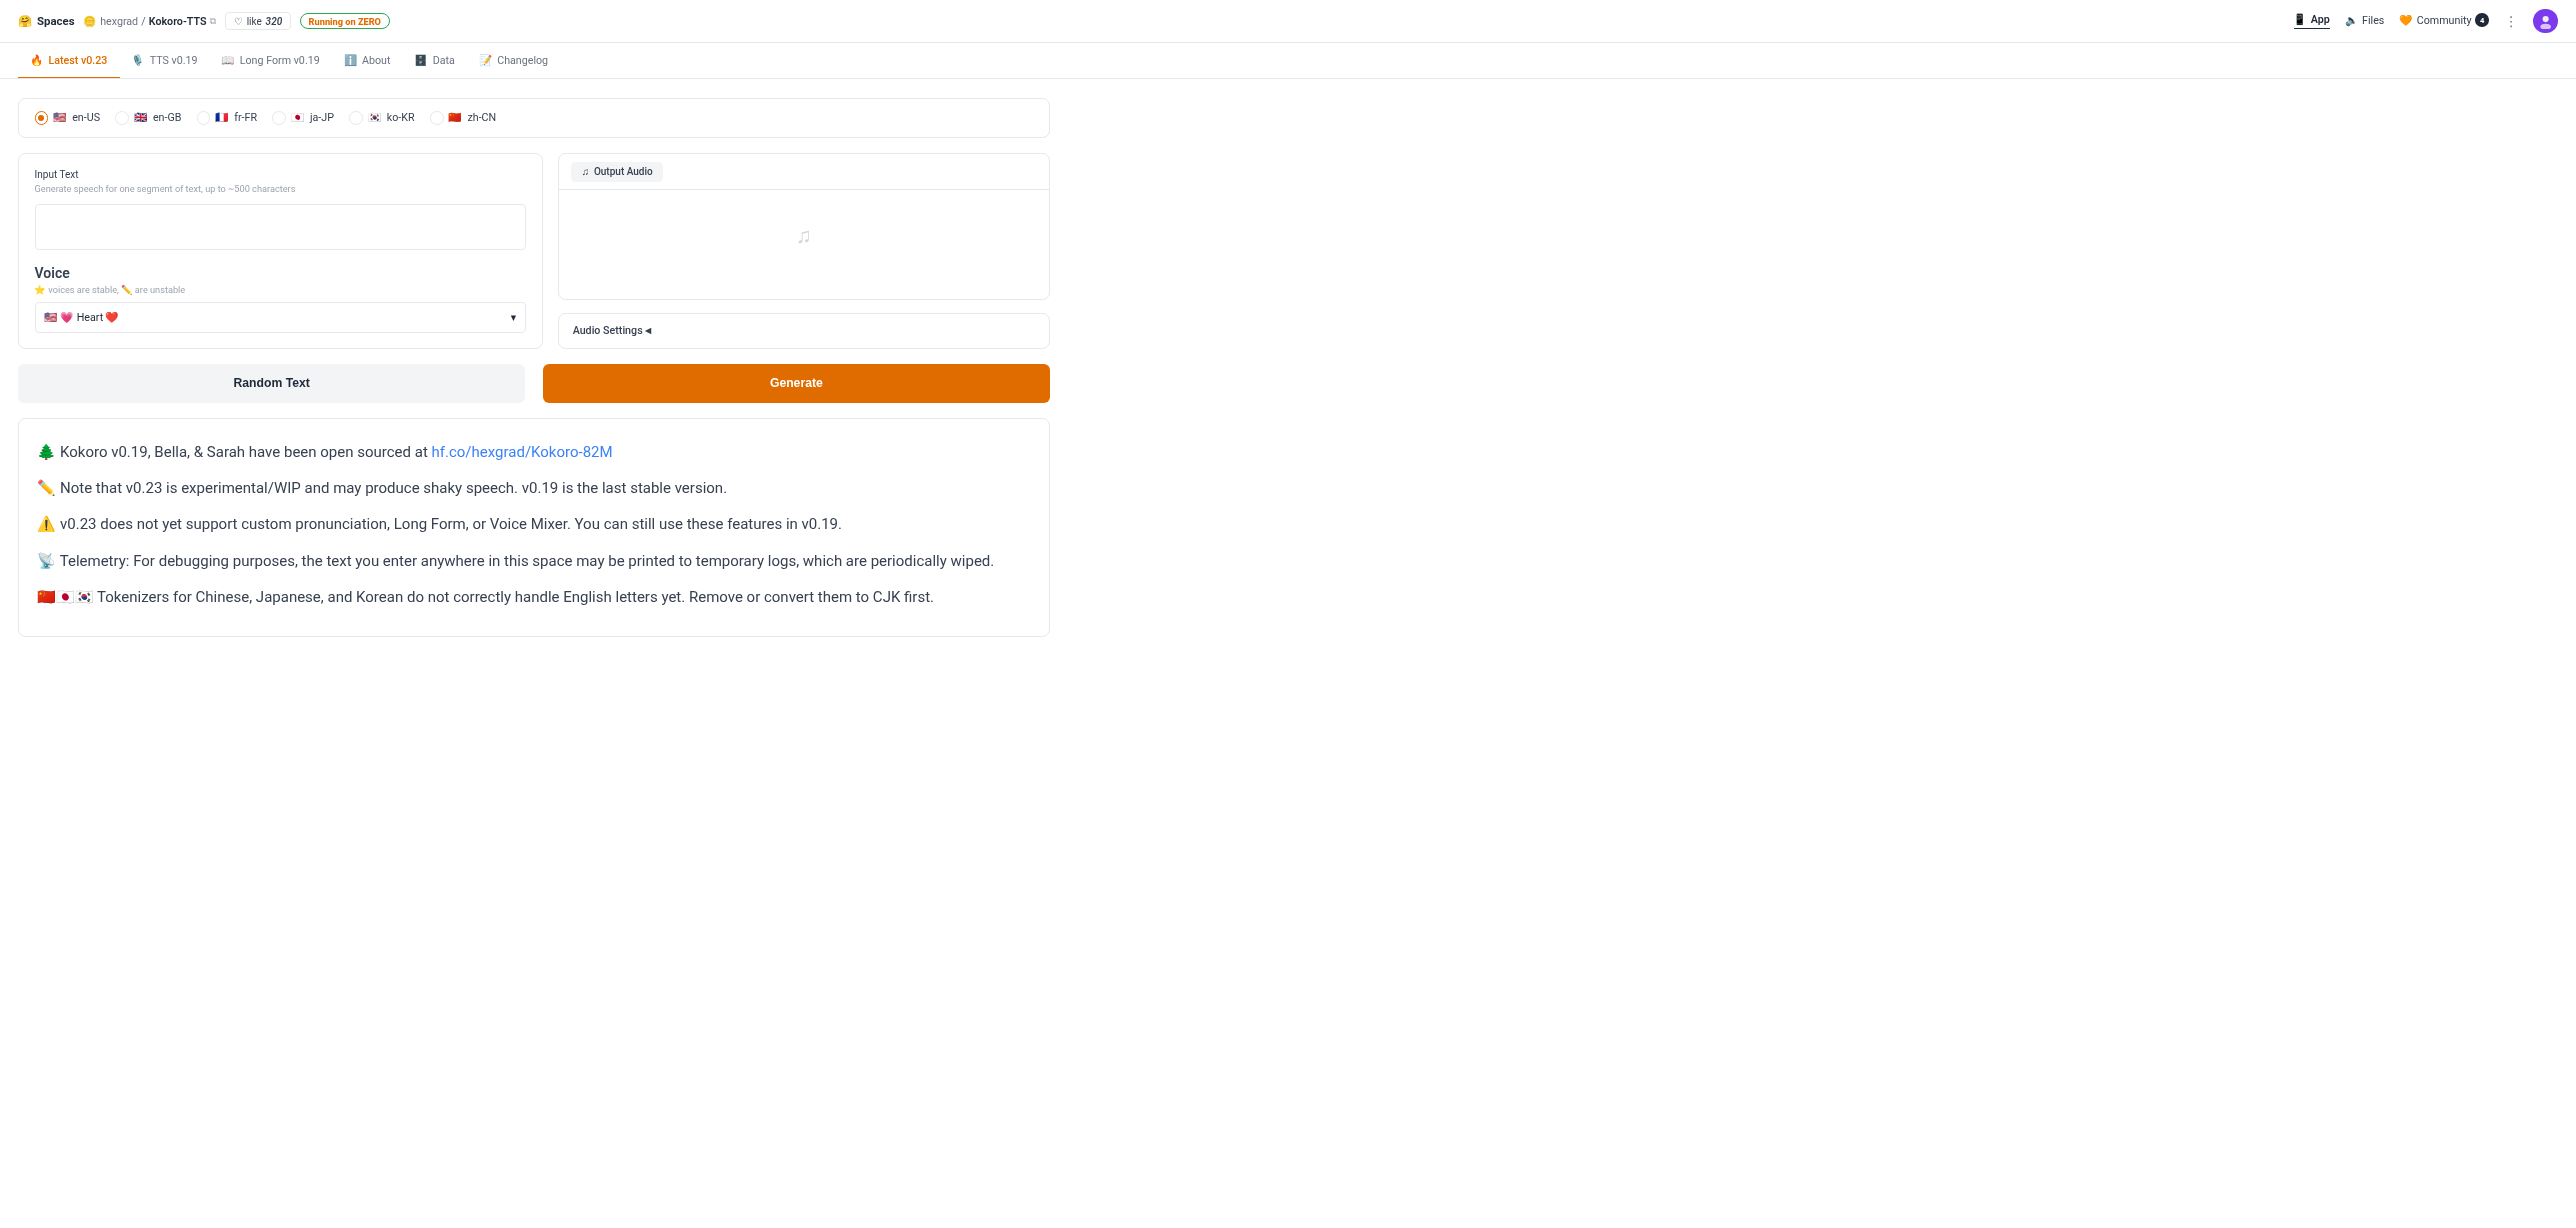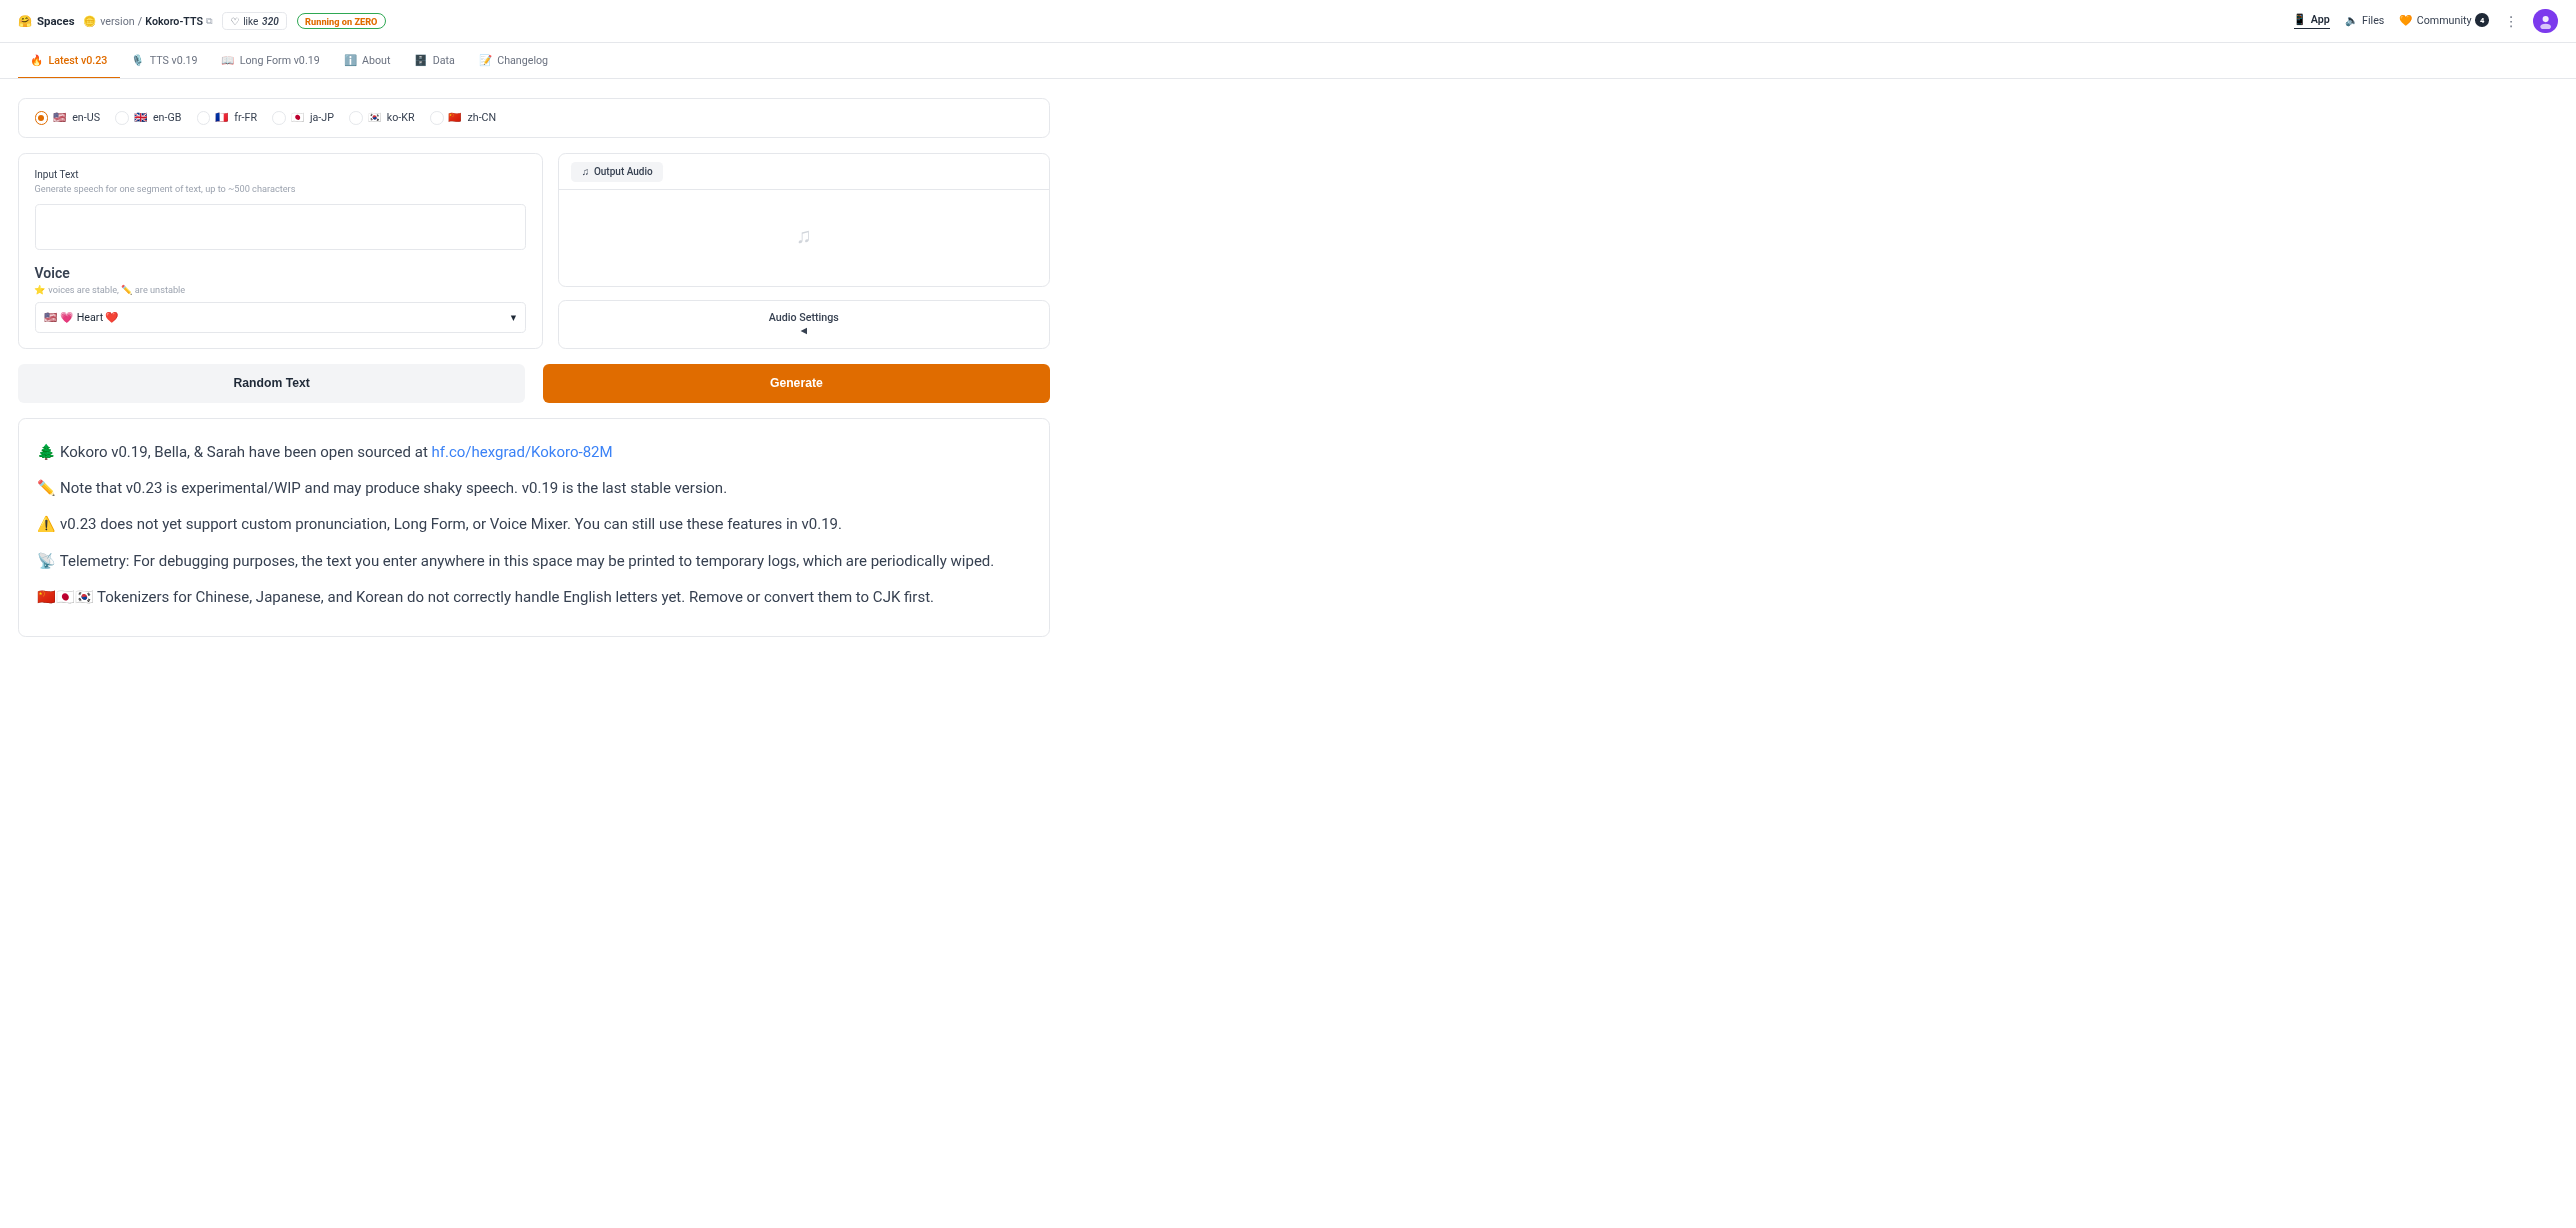--- a/index.html
+++ b/index.html
@@ -52,21 +52,21 @@
     .voice-select { width: 100%; border: 0.8px solid #e5e7eb; border-radius: 4.6px; padding: 7.6px 9.2px; font-size: 10.7px; display: flex; align-items: center; justify-content: space-between; cursor: pointer; }
 
     
     .output-panel { flex: 1; border: 0.8px solid #e5e7eb; border-radius: 7.6px; }
     .output-header { padding: 7.6px 12.2px; border-bottom: 0.8px solid #e5e7eb; }
     .output-tab { display: inline-flex; align-items: center; gap: 4.6px; background: #f3f4f6; border-radius: 4.6px; padding: 4.6px 10.7px; font-size: 10px; color: #374151; font-weight: 500; }
     .output-body { display: flex; align-items: center; justify-content: center; height: 92px; color: #d1d5db; font-size: 21.4px; }
 
     
     .audio-settings { margin-top: 0; border: 0.8px solid #e5e7eb; border-radius: 7.6px; }
-    .audio-settings-header { display: flex; align-items: center; justify-content: flex-start; padding: 10.7px 13.7px; cursor: pointer; font-size: 10.7px; font-weight: 500; color: #374151; flex-direction: column; }
+    .audio-settings-header { display: flex; align-items: center; justify-content: flex-start; padding: 10.7px 13.7px; cursor: pointer; font-size: 10.7px; font-weight: 500; color: #374151; }
 
     .right-panel { flex: 1; display: flex; flex-direction: column; gap: 12.2px; }
 
     
     .buttons-row { display: flex; gap: 18px; margin-bottom: 15.3px; }
     .btn-random { flex: 1; background: #f3f4f6; border: none; border-radius: 6.1px; padding: 12.2px; font-size: 12.2px; font-weight: 700; color: #1f2937; cursor: pointer; }
     .btn-generate { flex: 1; background: #e06c00; border: none; border-radius: 6.1px; padding: 12.2px; font-size: 12.2px; font-weight: 700; color: #fff; cursor: pointer; }
 
     
     .info-box { border: 0.8px solid #e5e7eb; border-radius: 7.6px; padding: 18.3px; line-height: 2; font-size: 15px; color: #374151; }
@@ -77,21 +77,21 @@
 <body>
 
 <div class="header">
   <div class="header-left">
     <div class="spaces-logo">
       <span>🤗</span>
       <span>Spaces</span>
     </div>
     <div class="breadcrumb">
       <span style="font-size:10.7px;">🪙</span>
-      <a href="#">version</a>
+      <a href="#">hexgrad</a>
       <span>/</span>
       <span class="repo-name" style="cursor:pointer;">Kokoro-TTS</span>
       <span style="font-size:9.2px; color:#9ca3af; cursor:pointer;">⧉</span>
     </div>
     <div class="like-btn">
       <span>♡</span>
       <span>like</span>
       <span class="like-count">320</span>
     </div>
     <div class="running-badge">

